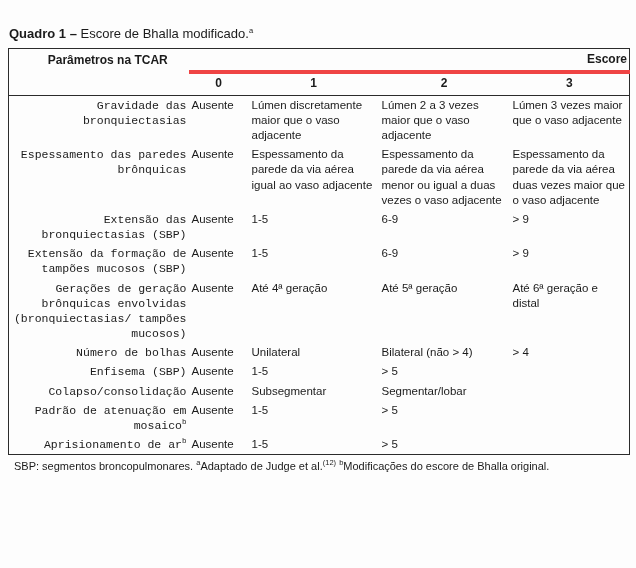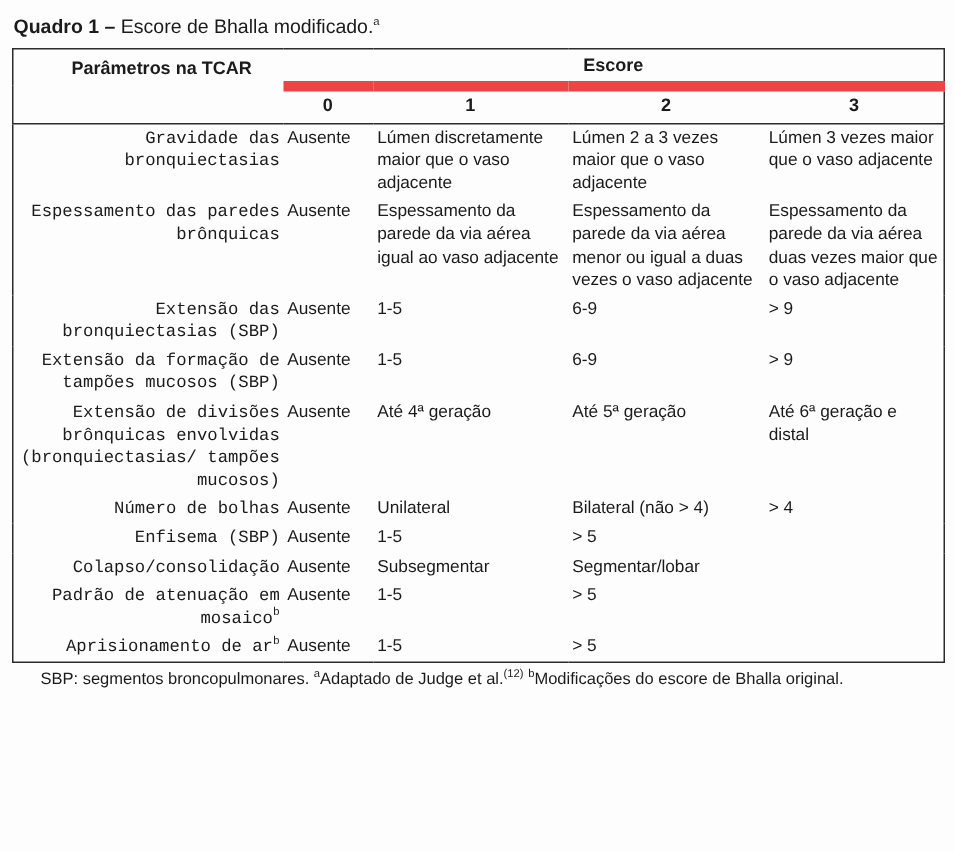--- a/index.html
+++ b/index.html
@@ -1,35 +1,35 @@
 <!DOCTYPE html>
 <html><head>
 <meta charset="utf-8">
 <style>
   html,body{margin:0;padding:0;}
   body{
     width:636px;height:568px;overflow:hidden;background:#fdfdfd;
     font-family:"Liberation Sans","DejaVu Sans",sans-serif;color:#1b1b1b;
   }
   .page{padding:8px 7px 0 8px;}
-  .caption{font-size:13px;margin:2px 0 7px 1px;white-space:nowrap;}
+  .caption{font-size:13px;margin:18px 0 7px 1px;white-space:nowrap;}
   .cap-label{font-weight:bold;}
   sup{font-size:7.5px;vertical-align:super;line-height:0;}
   table.score-table{
     width:621px;table-layout:fixed;border-collapse:collapse;
     border:1.5px solid #2b2b2b;font-size:11.5px;line-height:1.32;
   }
   thead th{font-weight:bold;font-size:12px;padding:3px 2px 2px;vertical-align:middle;}
   th.param-h{text-align:center;padding-left:20px;}
-  th.escore-h{text-align:center;border-bottom:7px solid #ef4444;}
+  th.escore-h{text-align:right;border-bottom:4px solid #ef4444;}
   tr.nums th{padding:2px 0 3px;text-align:center;border-bottom:1.5px solid #2b2b2b;}
   tbody td{vertical-align:top;padding:2px 3px;}
   td.param{text-align:right;padding-left:4px;padding-right:2px;font-family:Liberation Mono, monospace;}
   td.score{text-align:left;}
-  .footnote{font-size:11px;margin:5px 0 0 19px;white-space:nowrap;}
+  .footnote{font-size:11px;margin:5px 0 0 6px;white-space:nowrap;}
 </style>
 </head>
 <body>
 
 <div class="page">
 
   <p class="caption"><span class="cap-label">Quadro 1 –</span><span> Escore de Bhalla modificado.</span><sup>a</sup></p>
 
   <table class="score-table">
     <colgroup>
@@ -75,21 +75,21 @@
           <td class="score">&gt; 9</td>
         </tr>
         <tr>
           <td class="param">Extensão da formação de tampões mucosos (SBP)</td>
           <td class="score">Ausente</td>
           <td class="score">1-5</td>
           <td class="score">6-9</td>
           <td class="score">&gt; 9</td>
         </tr>
         <tr>
-          <td class="param">Extensão de divisões brônquicas envolvidas (bronquiectasias/ tampões mucosos)</td>
+          <td class="param">Gerações de geração brônquicas envolvidas (bronquiectasias/ tampões mucosos)</td>
           <td class="score">Ausente</td>
           <td class="score">Até 4ª geração</td>
           <td class="score">Até 5ª geração</td>
           <td class="score">Até 6ª geração e distal</td>
         </tr>
         <tr>
           <td class="param">Número de bolhas</td>
           <td class="score">Ausente</td>
           <td class="score">Unilateral</td>
           <td class="score">Bilateral (não &gt; 4)</td>

